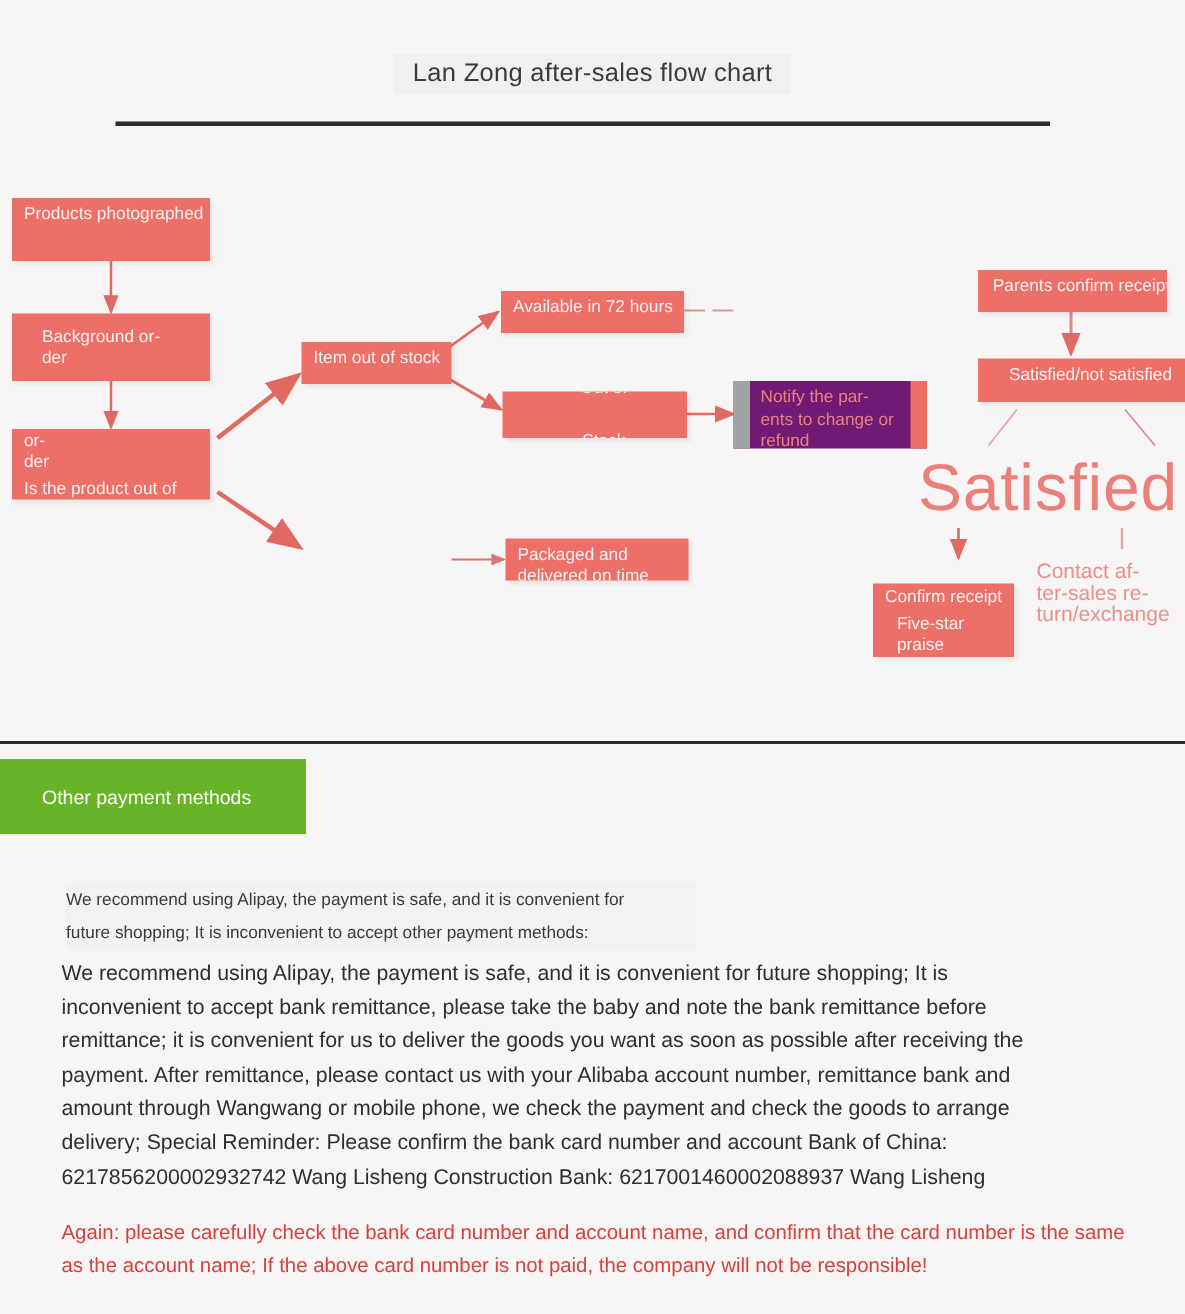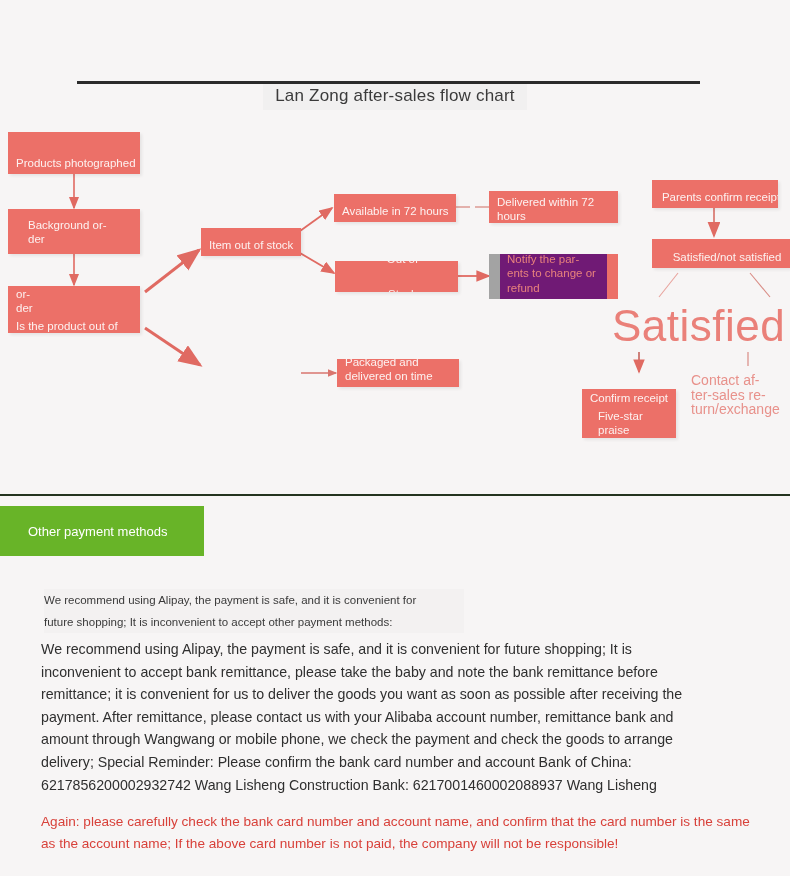--- a/index.html
+++ b/index.html
@@ -9,21 +9,20 @@
     background: #f7f5f5;
     font-family: "Liberation Sans", sans-serif;
     overflow: hidden;
   }
   .page { position: relative; width: 790px; height: 876px; background: #f7f5f5; }
 
   
   .title-wrap {
     position: absolute; top: 36px; left: 0; width: 790px;
     text-align: center;
-    margin-top: 47px;
   }
   .title-text {
     display: inline-block;
     font-size: 17px;
     color: #3b3b3b;
     background: #f1f0f0;
     padding: 3px 12px 4px 12px;
     letter-spacing: .2px;
   }
   .title-rule {
@@ -35,21 +34,21 @@
   .flow { position: absolute; top: 0; left: 0; width: 790px; height: 490px; }
   .flow svg.links { position: absolute; top: 0; left: 0; width: 790px; height: 490px; }
 
   .node {
     position: absolute;
     background: #ec7068;
     color: #fdf1f0;
     font-size: 11.5px;
     line-height: 14px;
     display: flex;
-    align-items: flex-end;
+    align-items: flex-start;
     padding: 4px 8px;
     overflow: hidden;
     white-space: nowrap;
     box-shadow: 2px 2px 3px rgba(0,0,0,0.07);
   }
   .node.wrap { white-space: normal; }
   .node.center { justify-content: center; text-align: center; padding-left: 20px; }
   .node.stack {
     flex-direction: column; align-items: flex-start; justify-content: center;
     white-space: normal;
@@ -193,23 +192,20 @@
 
     <div class="node stack center" style="left:335px; top:261px; width:123px; height:31px; align-items:center;gap:21px;">
       <span>Out of</span>
       <span style="margin-top:0">Stock</span>
     </div>
 
     <div class="node wrap" style="left:337px; top:359px; width:122px; height:28px;">
       <span>Packaged and delivered on time</span>
     </div>
 
-    <div class="node wrap" style="left:489px; top:191px; width:129px; height:32px; align-items:flex-start;">
-      <span>Delivered within 72 hours</span>
-    </div>
 
     <div class="node ghost" style="left:489px; top:254px; width:129px; height:45px;">
       <span>Notify the par-ents to change or refund</span>
     </div>
 
     <div class="node center" style="left:652px; top:180px; width:126px; height:28px;">
       <span>Parents confirm receipt</span>
     </div>
 
     <div class="node center" style="left:652px; top:239px; width:138px; height:29px;">

